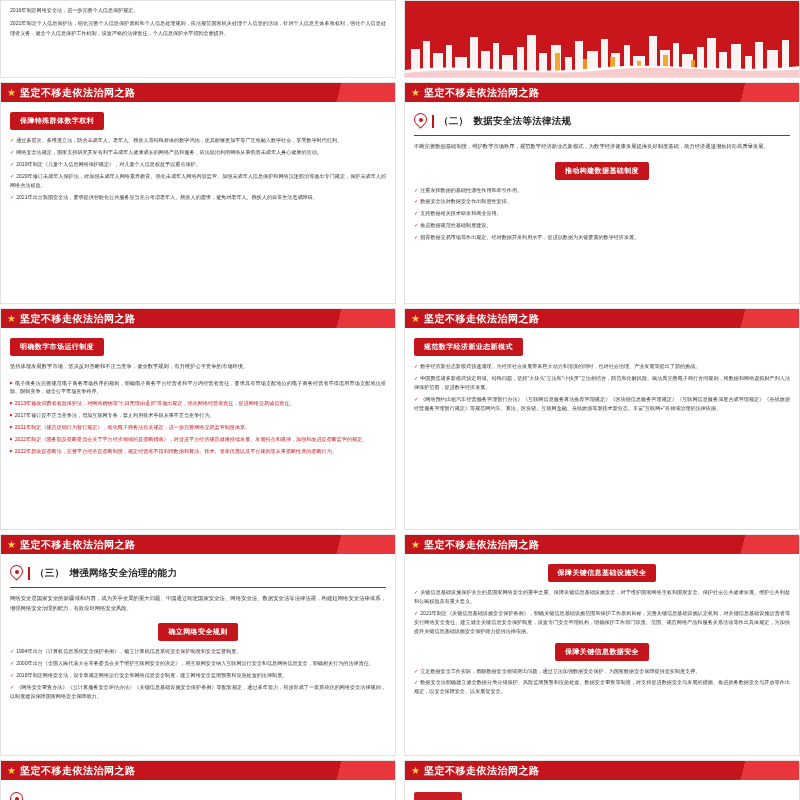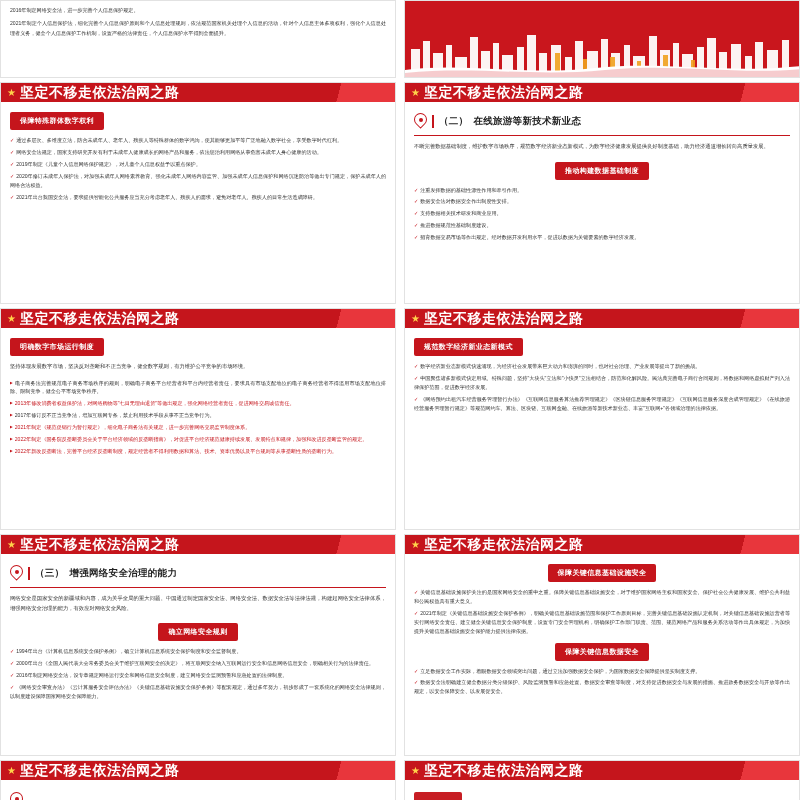--- a/index.html
+++ b/index.html
@@ -31,21 +31,21 @@
     position:relative;
   }
   .hdr:after{
     content:"";position:absolute;right:0;top:0;height:100%;width:66px;
     background:linear-gradient(105deg,transparent 0 12px,#e8363c 12px 100%);
   }
   .star{
     color:#ffd24a;font-size:10px;line-height:1;margin-right:4px;
   }
   .hdr-title{
-    color:#fff;font-size:14px;font-weight:bold;letter-spacing:.5px;
+    color:#fff;font-size:10px;font-weight:bold;letter-spacing:.5px;
   }
   
   .body{padding:7px 9px 6px 9px;}
   .p{
     font-size:5.1px;line-height:1.75;color:#333;margin:0 0 3px 0;
     text-align:justify;
   }
   .p.chk:before{
     content:"✓";color:#c5151c;font-size:5px;margin-right:2px;
   }
@@ -183,21 +183,21 @@
   <div class="slide">
     <div class="hdr">
       <span class="star">★</span>
       <span class="hdr-title">坚定不移走依法治网之路</span>
     </div>
     <div class="body">
       <div class="sec">
         <span class="pin"></span>
         <span class="bar"></span>
         <span class="sec-title">（二）</span>
-        <span class="sec-title">在线旅游等新技术新业态</span>
+        <span class="sec-title">数据安全法等法律法规</span>
       </div>
       <div class="rule"></div>
       <p class="lead">不断完善数据基础制度，维护数字市场秩序，规范数字经济新业态新模式，为数字经济健康发展提供良好制度基础，助力经济通道增长转向高质量发展。</p>
       <div class="center">
         <span class="tag">推动构建数据基础制度</span>
       </div>
       <p class="p chk">注重发挥数据的基础性源性作用和牵引作用。</p>
       <p class="p chk">数据安全法对数据安全作出制度性安排。</p>
       <p class="p chk">支持数据相关技术研发和商业应用。</p>
       <p class="p chk">推进数据规范性基础制度建设。</p>

